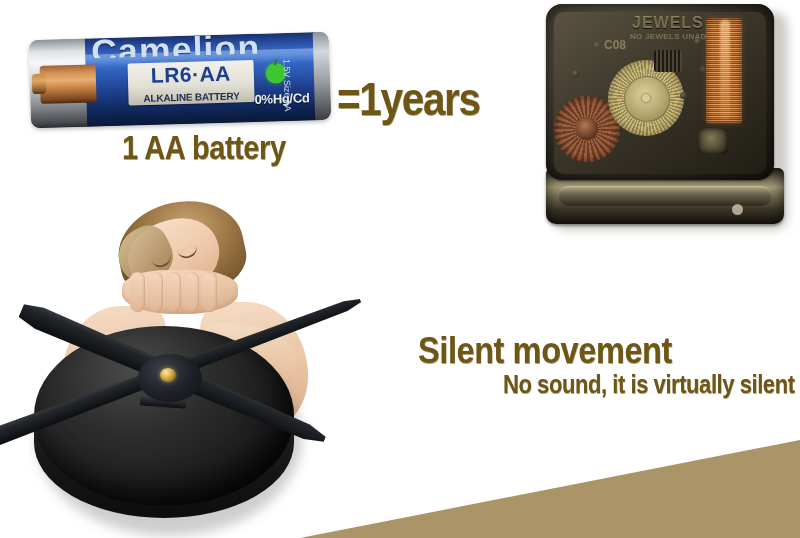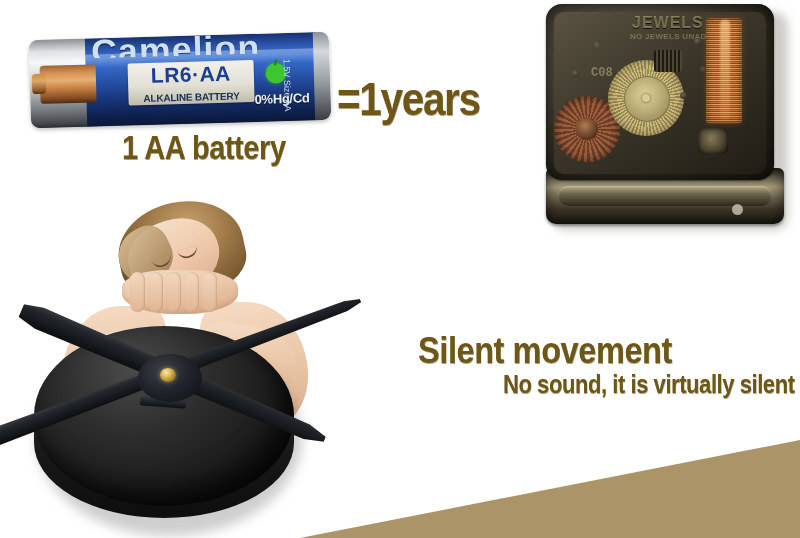--- a/index.html
+++ b/index.html
@@ -292,28 +292,27 @@
     top: 28px;
     font-family: "Liberation Sans", sans-serif;
     font-weight: bold;
     font-size: 8px;
     letter-spacing: 0.3px;
     color: rgba(186,172,128,0.45);
     white-space: nowrap;
   }
   #movement-code {
     position: absolute;
-    left: 45px;
+    left: 58px;
     top: 34px;
-    font-family: Liberation Mono, monospace;
+    font-family: Liberation Sans, sans-serif;
     font-weight: bold;
     font-size: 12px;
     color: rgba(198,186,144,0.5);
     white-space: nowrap;
-    margin-top: 28px;
   }
   
   #movement-rotor {
     position: absolute;
     left: 8px;
     top: 92px;
     width: 66px;
     height: 66px;
     border-radius: 50%;
     background:

